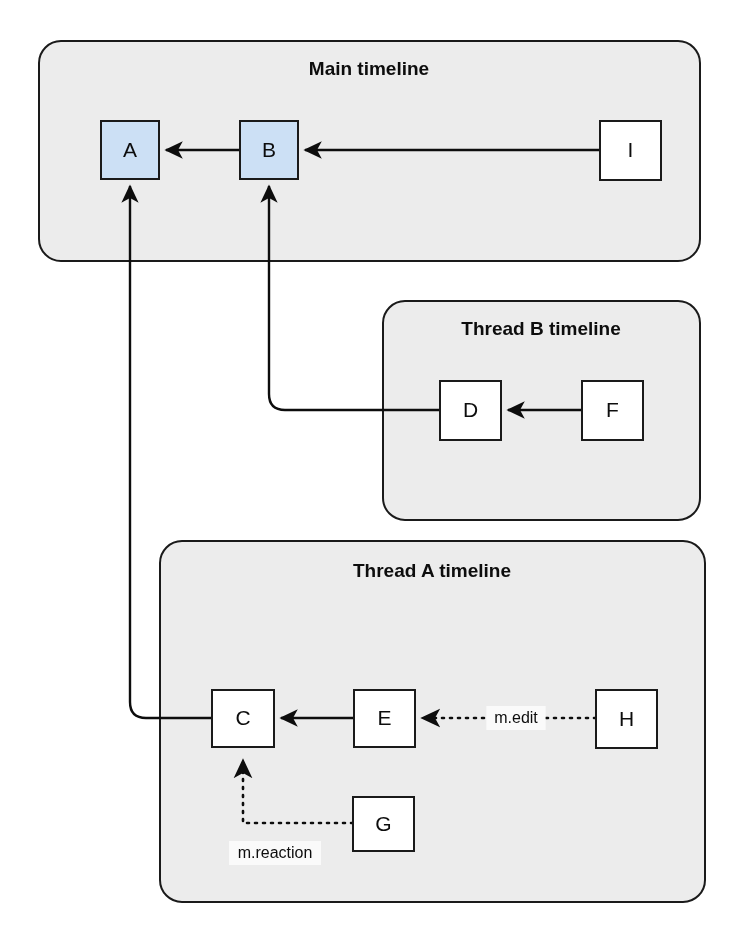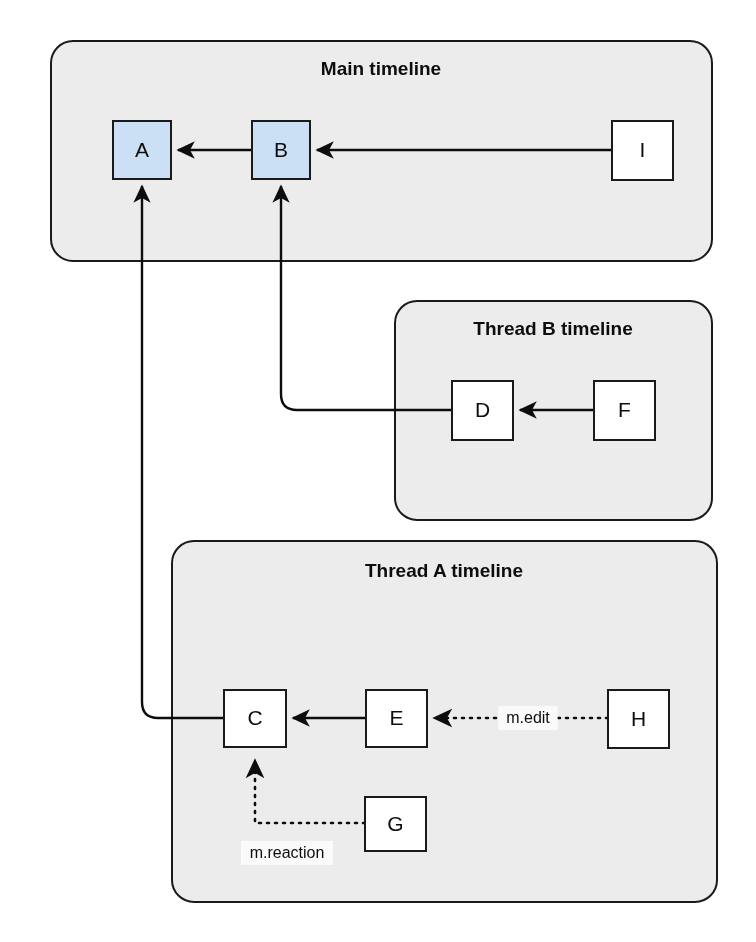--- a/index.html
+++ b/index.html
@@ -13,21 +13,20 @@
     font-family: "Liberation Sans", sans-serif;
     position: relative;
     overflow: hidden;
   }
   #diagram-root {
     position: absolute;
     left: 0;
     top: 0;
     width: 648px;
     height: 942px;
-    margin-left: 12px;
   }
   svg#scene {
     position: absolute;
     left: 0;
     top: 0;
     width: 756px;
     height: 942px;
     display: block;
   }
   .group-rect {

